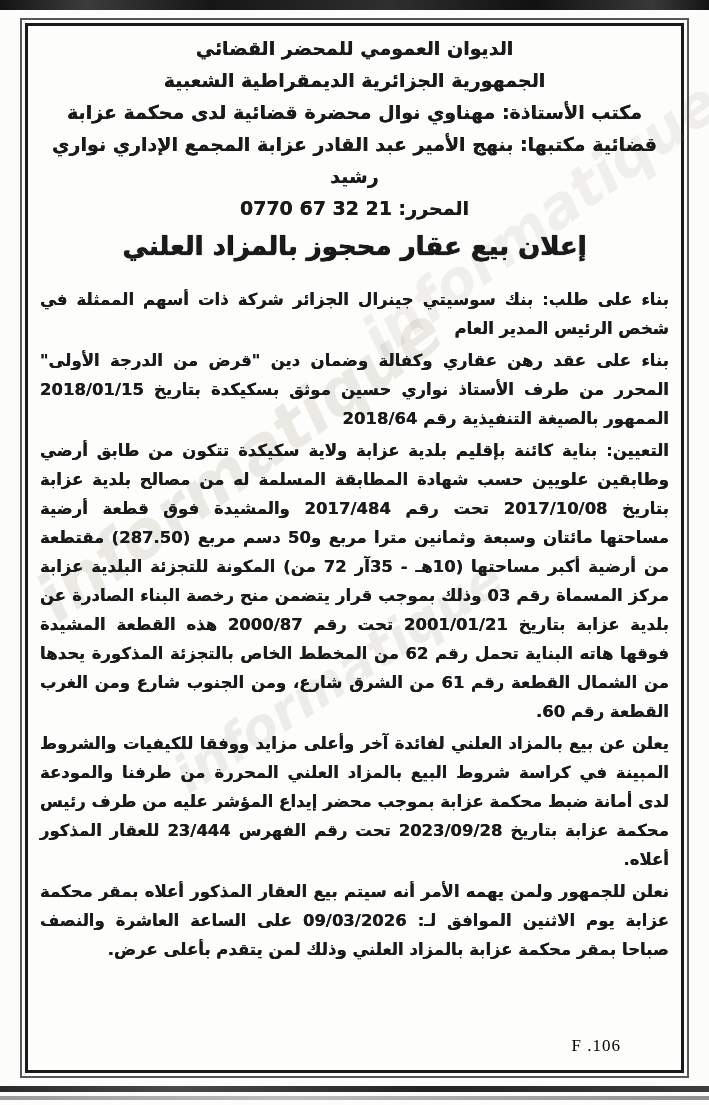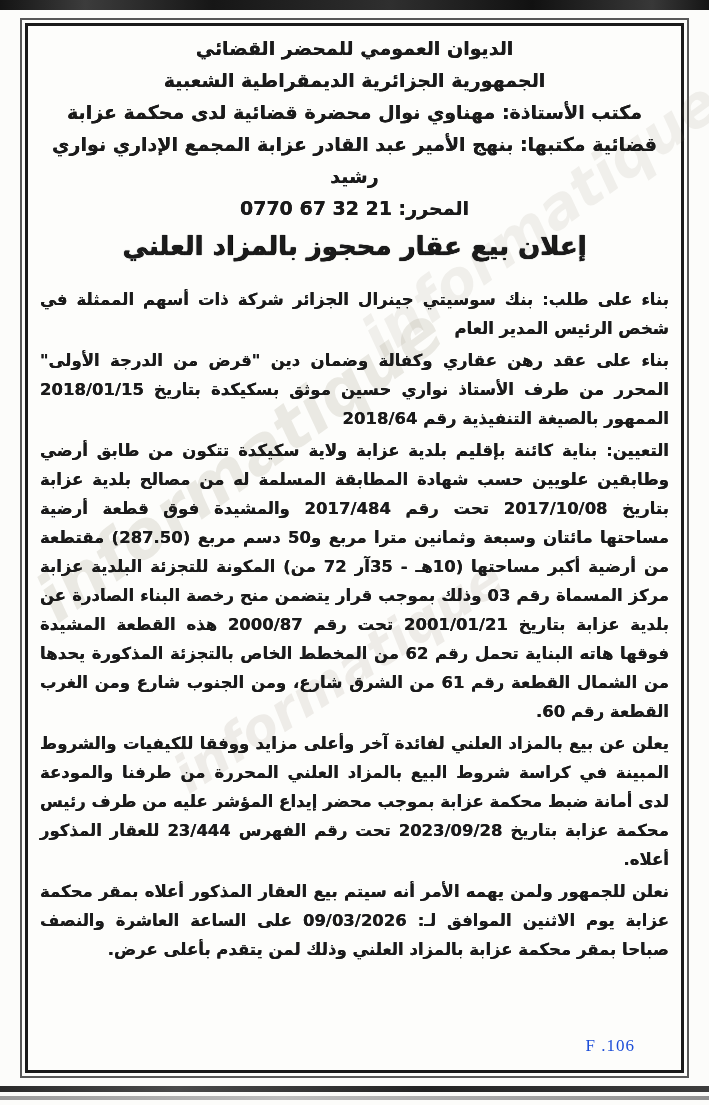--- a/index.html
+++ b/index.html
@@ -63,23 +63,23 @@
     text-shadow:0 0 1px #000, 0.4px 0 0 #000;
     letter-spacing:0.5px;
   }
 
   .para{
     font-size:16.5px;font-weight:bold;line-height:29px;
     text-align:justify;margin:0 0 3px 0;
     text-shadow:0 0 0.4px #111;
   }
   .form-ref{
-    position:absolute;bottom:14px;right:46px;
+    position:absolute;bottom:14px;right:60px;
     direction:ltr;font-family:"Liberation Serif",serif;
-    font-size:17px;letter-spacing:1px;color:#1d4ed8;
+    font-size:17px;letter-spacing:1px;color:#000000;
   }
 </style>
 </head>
 <body>
 
 <div class="sheet">
 
   <div class="rule-top"></div>
 
   <div class="frame">

